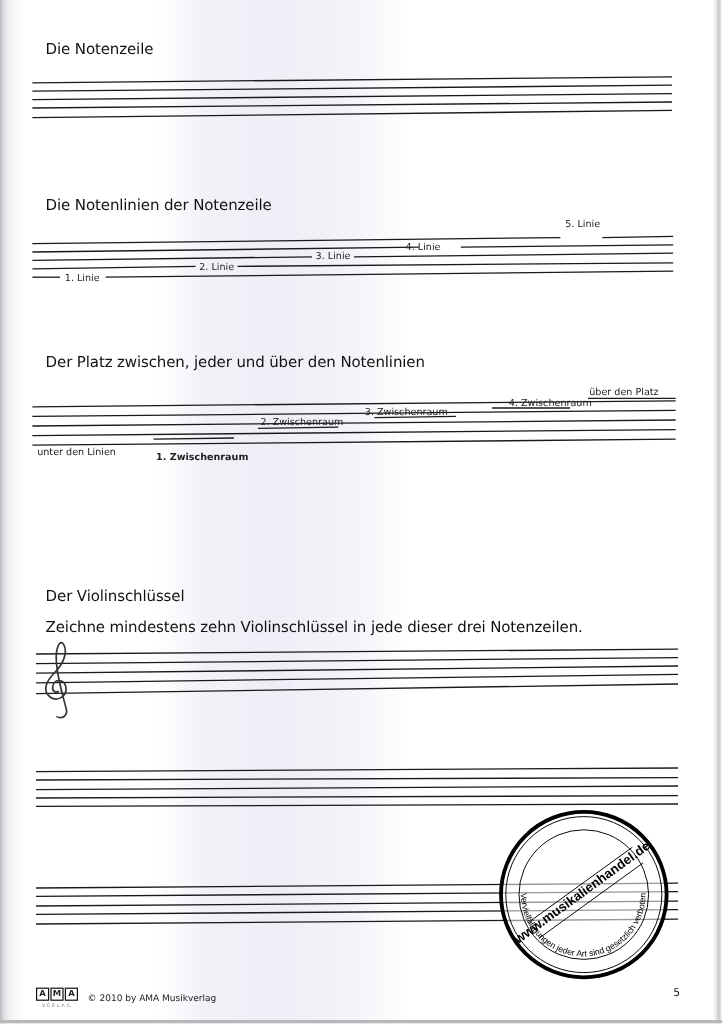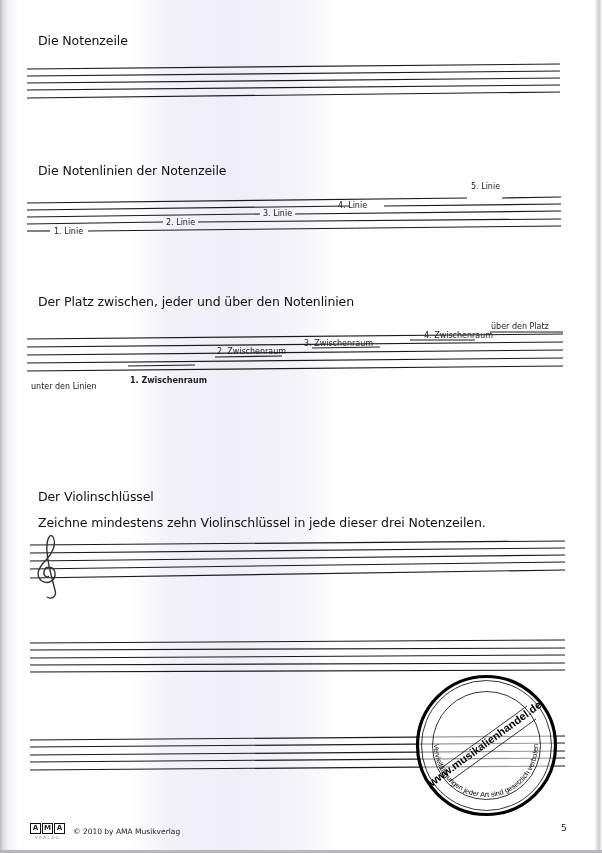--- a/index.html
+++ b/index.html
@@ -104,21 +104,21 @@
 <div class="heading" style="top:163px;"><span>Die </span><b>Notenlinien</b><span> der Notenzeile</span></div>
 
 <div class="lbl" style="left:54px; top:227px;">1. Linie</div>
 <div class="lbl" style="left:166px; top:218px;">2. Linie</div>
 <div class="lbl" style="left:263px; top:209px;">3. Linie</div>
 <div class="lbl" style="left:338px; top:201px;">4. Linie</div>
 <div class="lbl" style="left:471px; top:182px;">5. Linie</div>
 
 <div class="heading" style="top:294px;"><span>Der Platz </span><b>zwischen</b><span>, </span><b>jeder</b><span> und </span><b>über</b><span> den Notenlinien</span></div>
 
-<div class="lbl" style="left:31px; top:382px;">unter den Linien</div>
+<div class="lbl" style="left:31px; top:372px;">unter den Linien</div>
 <div class="lbl" style="left:130px; top:376px;font-weight:bold;">1. Zwischenraum</div>
 <div class="lbl" style="left:217px; top:347px;">2. Zwischenraum</div>
 <div class="lbl" style="left:304px; top:339px;">3. Zwischenraum</div>
 <div class="lbl" style="left:424px; top:331px;">4. Zwischenraum</div>
 <div class="lbl" style="left:491px; top:322px;">über den Platz</div>
 
 <div class="heading" style="top:489px;"><span>Der </span><b>Violinschlüssel</b></div>
 <div class="heading" style="top:515px;">Zeichne mindestens zehn Violinschlüssel in jede dieser drei Notenzeilen.</div>
 
 <svg class="stamp" viewBox="0 0 145 145" xmlns="http://www.w3.org/2000/svg">

